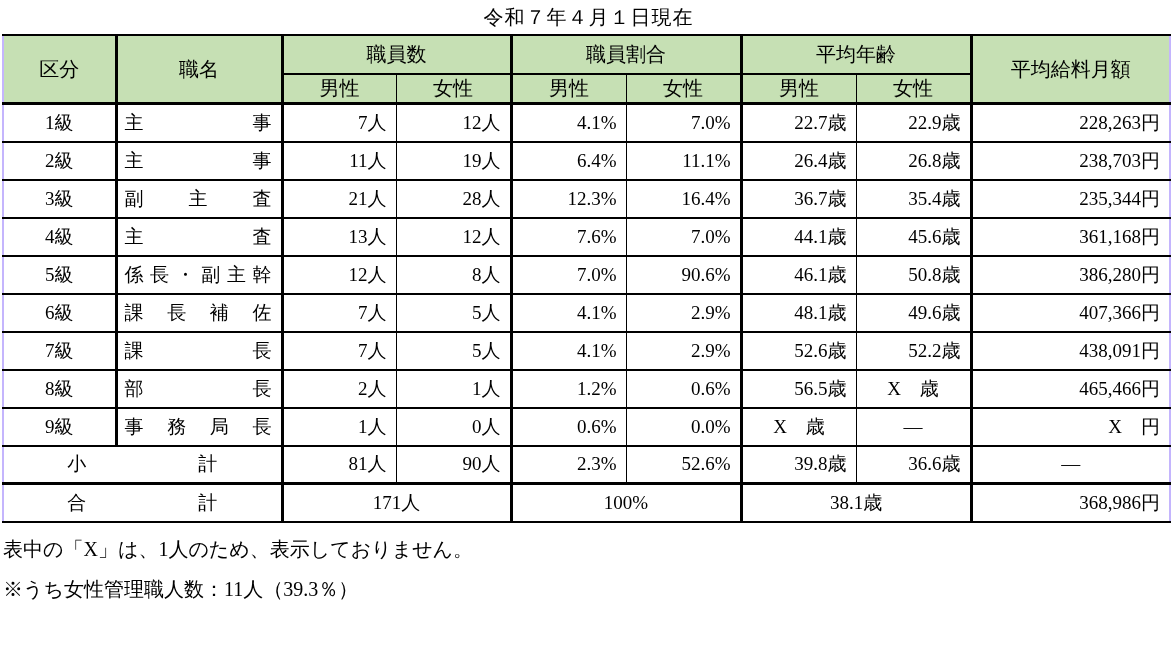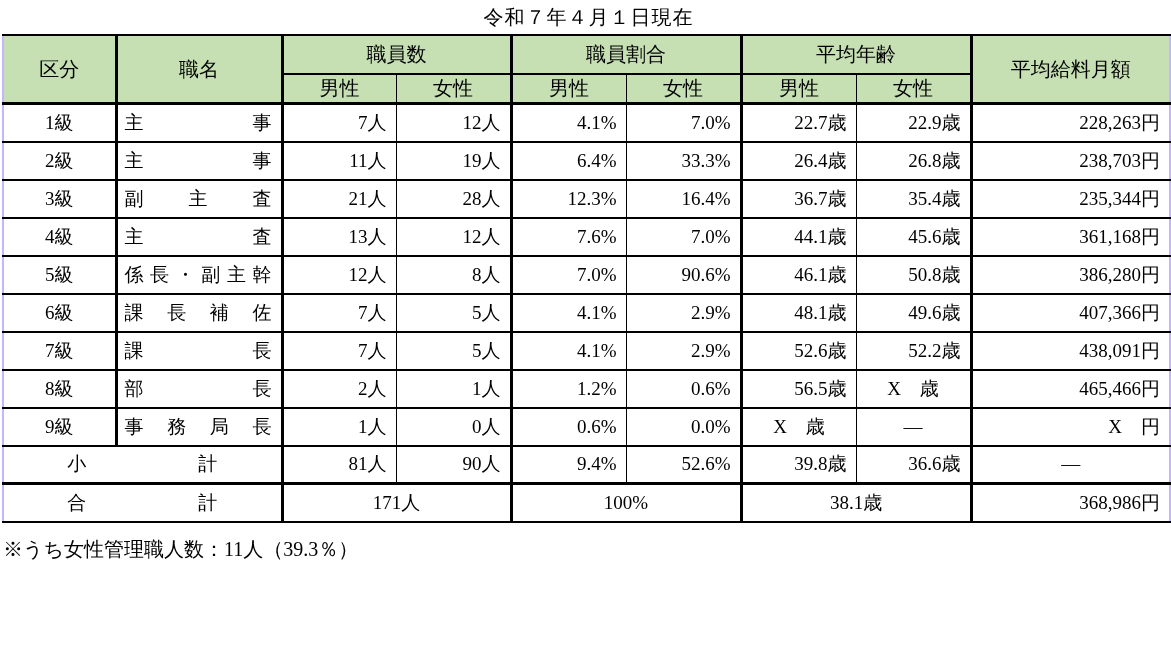--- a/index.html
+++ b/index.html
@@ -89,21 +89,21 @@
       <td class="r bl3">22.7歳</td>
       <td class="r">22.9歳</td>
       <td class="r bl3">228,263円</td>
     </tr>
     <tr>
       <td class="c">2級</td>
       <td class="jname bl3">主事</td>
       <td class="r bl3">11人</td>
       <td class="r">19人</td>
       <td class="r bl3">6.4%</td>
-      <td class="r">33.3%</td>
+      <td class="r">11.1%</td>
       <td class="r bl3">26.4歳</td>
       <td class="r">26.8歳</td>
       <td class="r bl3">238,703円</td>
     </tr>
     <tr>
       <td class="c">3級</td>
       <td class="jname bl3">副主査</td>
       <td class="r bl3">21人</td>
       <td class="r">28人</td>
       <td class="r bl3">12.3%</td>
@@ -175,31 +175,32 @@
       <td class="r bl3">0.6%</td>
       <td class="r">0.0%</td>
       <td class="c bl3">X　歳</td>
       <td class="c">―</td>
       <td class="r bl3">X　円</td>
     </tr>
     <tr>
       <td class="c" colspan="2"><span class="jspread">小計</span></td>
       <td class="r bl3">81人</td>
       <td class="r">90人</td>
-      <td class="r bl3">9.4%</td>
+      <td class="r bl3">2.3%</td>
       <td class="r">52.6%</td>
       <td class="r bl3">39.8歳</td>
       <td class="r">36.6歳</td>
       <td class="c bl3">―</td>
     </tr>
     <tr class="tt">
       <td class="c" colspan="2"><span class="jspread">合計</span></td>
       <td class="c bl3" colspan="2">171人</td>
       <td class="c bl3" colspan="2">100%</td>
       <td class="c bl3" colspan="2">38.1歳</td>
       <td class="r bl3">368,986円</td>
     </tr>
   </tbody>
 </table>
 
 <div class="notes">
+  <div class="note-x">表中の「X」は、1人のため、表示しておりません。</div>
   <div class="note-josei">※うち女性管理職人数：11人（39.3％）</div>
 </div>
 
 </body></html>

